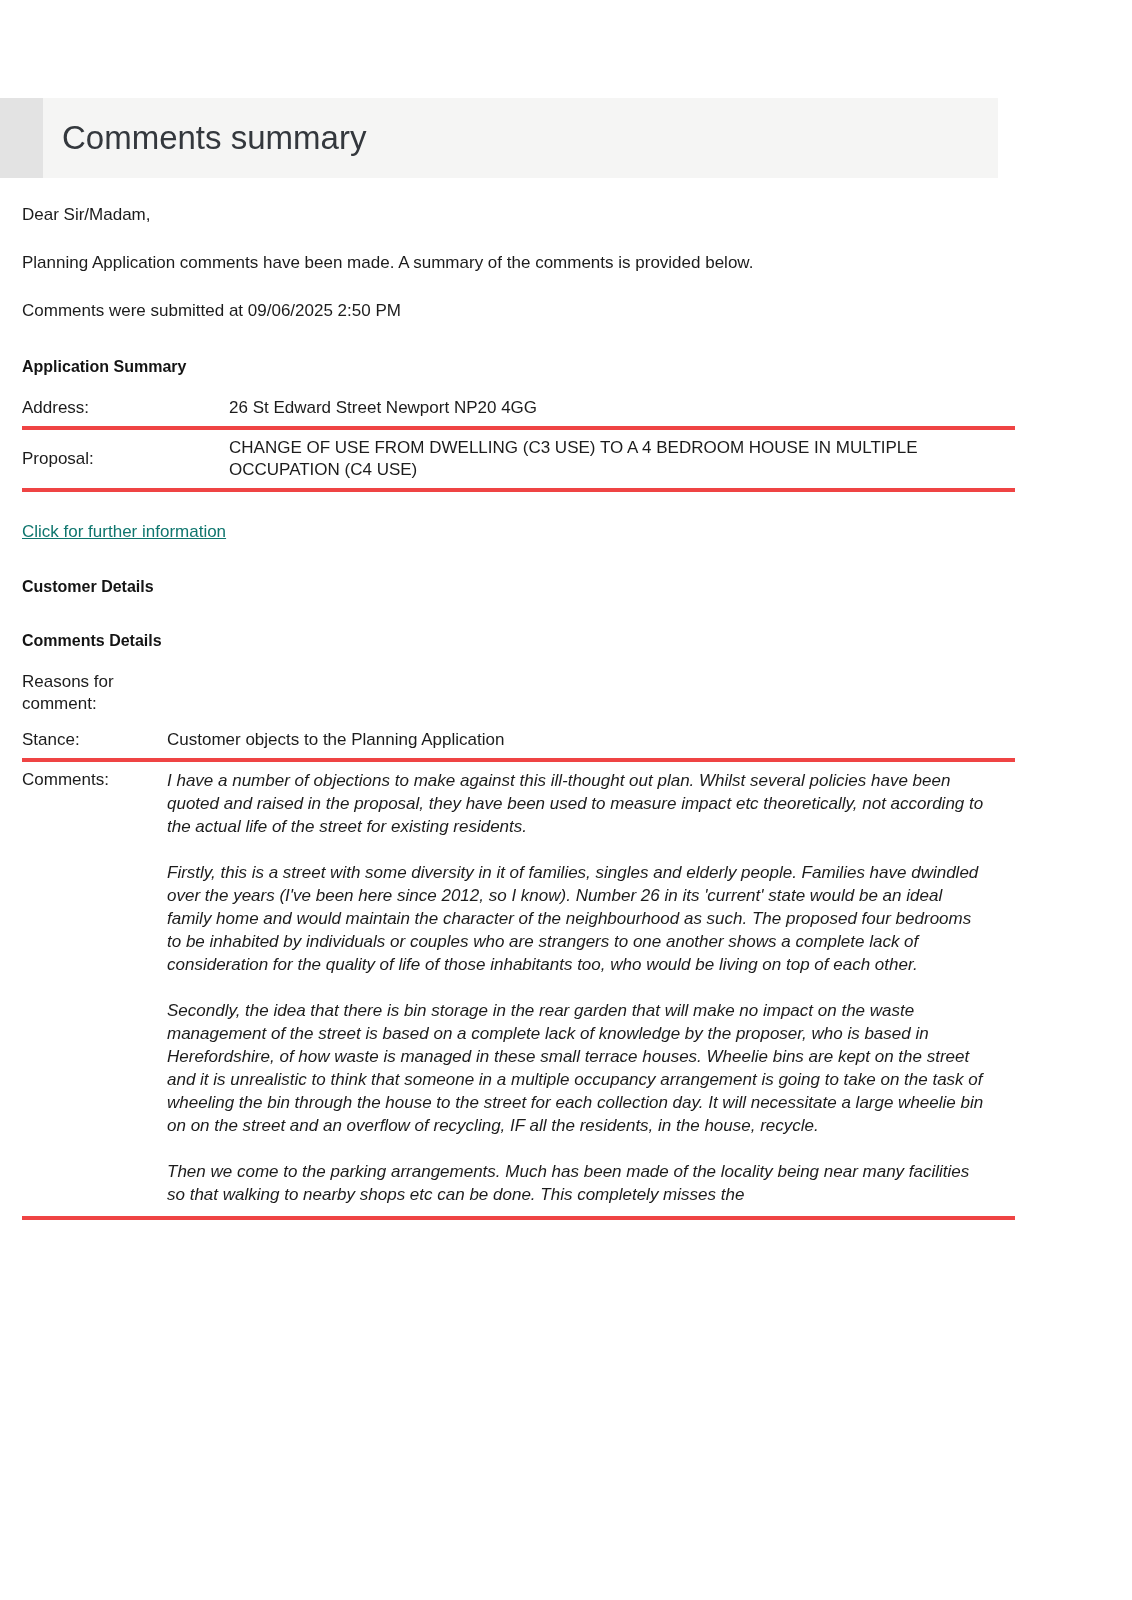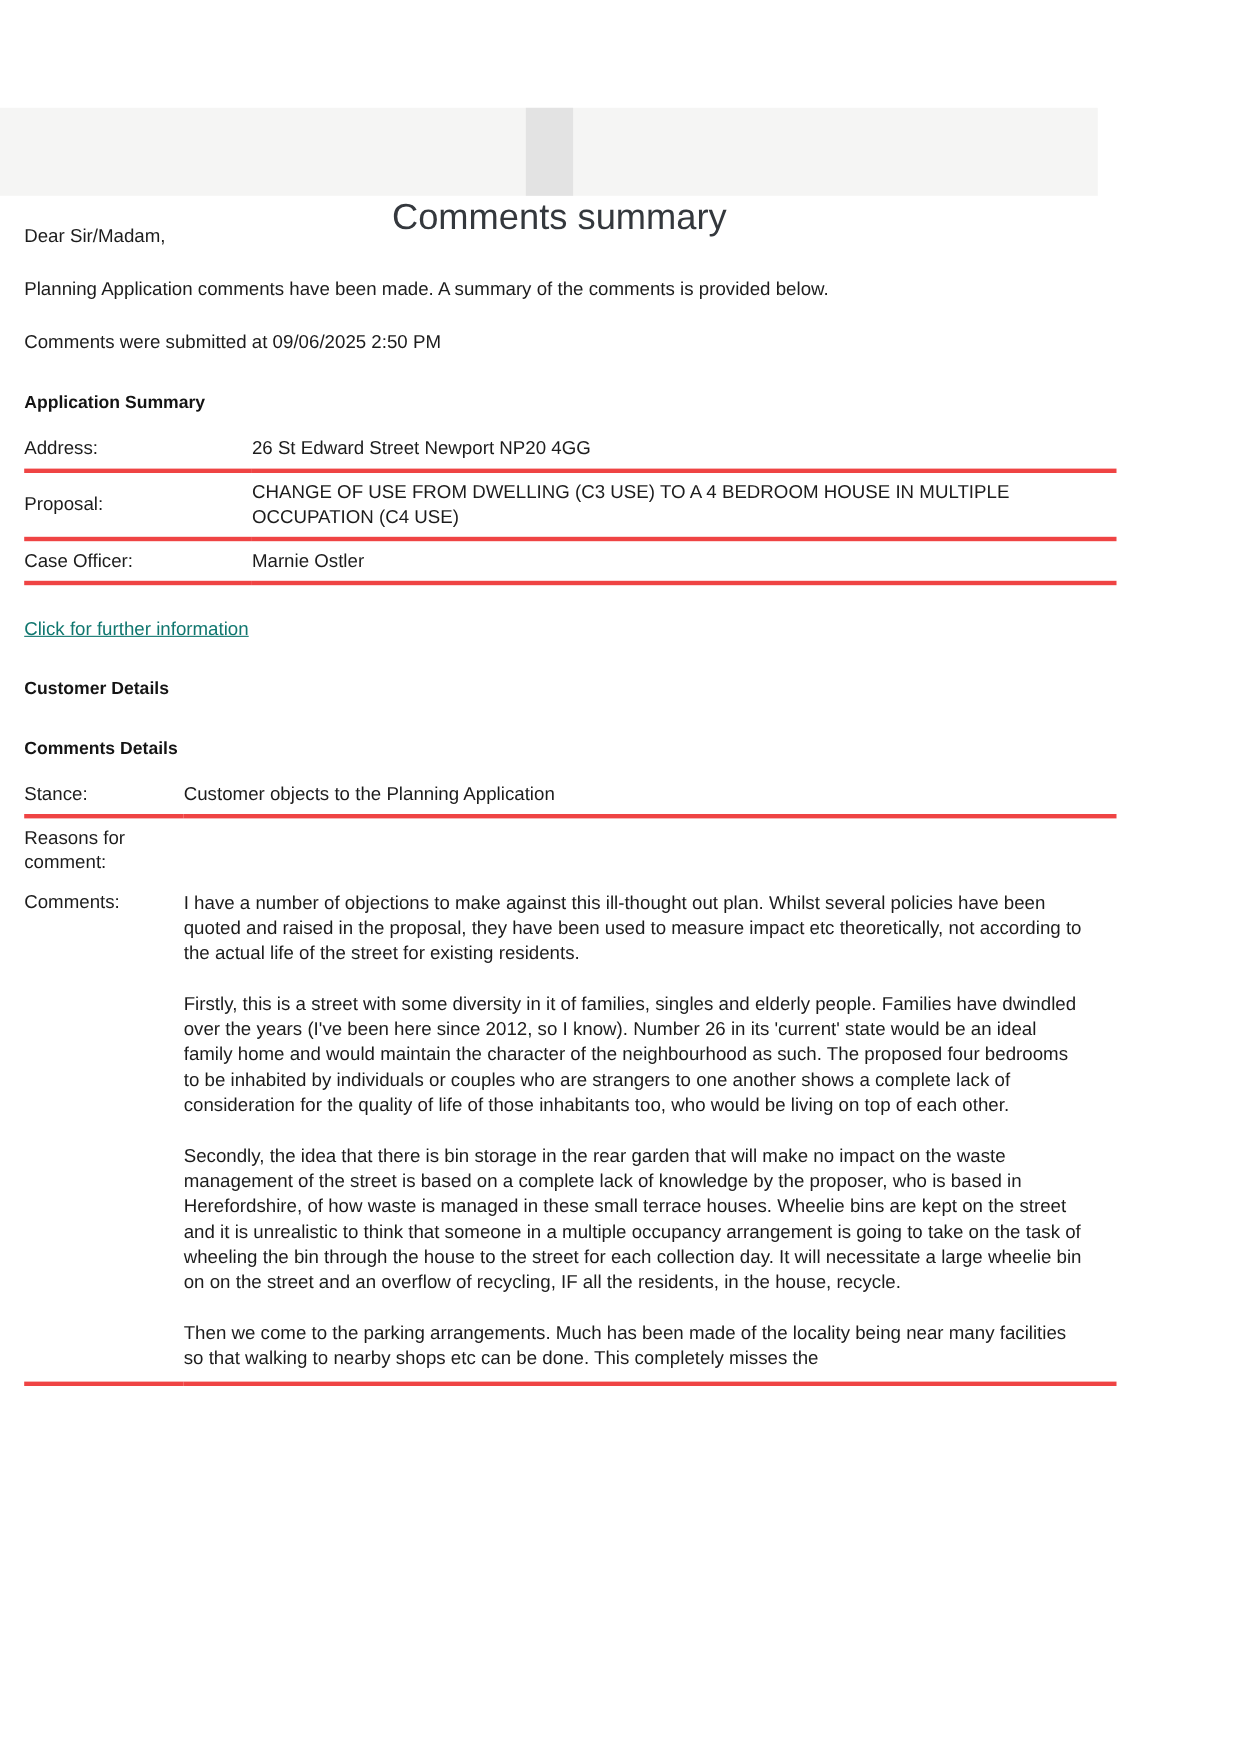--- a/index.html
+++ b/index.html
@@ -5,42 +5,42 @@
   html,body{margin:0;padding:0;}
   body{
     width:1132px;height:1600px;background:#ffffff;overflow:hidden;
     font-family:"Liberation Sans","DejaVu Sans",sans-serif;
     color:#1c1c1c;font-size:17px;
   }
   .page{position:relative;width:1132px;height:1600px;}
   
   .header{
     margin-top:98px;width:998px;height:80px;background:#f5f5f4;
-    display:flex;align-items:center;flex-direction:column;
+    display:flex;align-items:center;
   }
   .header-square{width:43px;height:80px;background:#e3e3e3;flex:none;}
   .header-title{margin-left:19px;font-size:33px;color:#34383d;}
   
   .content{width:993px;padding-left:22px;}
   .intro p{margin:26px 0;line-height:22px;}
   h2{font-size:16px;font-weight:bold;color:#141414;margin:36px 0 14px 0;}
   table{border-collapse:collapse;width:993px;table-layout:fixed;}
   td{
     padding:7px 0;vertical-align:middle;line-height:22px;
     border-bottom:4px solid #ef4444;
   }
   td.val{padding-right:30px;}
   .tbl-app td.lbl{width:207px;}
   .tbl-cust td.lbl{width:253px;}
   .tbl-comm td.lbl{width:121px;padding-right:24px;}
   td.no-border{border-bottom:none;}
   td.top{vertical-align:top;}
   .link-row{margin:30px 0;}
   a.further-link{color:#0f766e;text-decoration:underline;cursor:pointer;}
-  .comment-body p{margin:0 0 23px 0;line-height:23px;}
+  .comment-body p{margin:0 0 23px 0;line-height:23px;font-style:italic;}
   .comment-body p:last-child{margin-bottom:3px;}
 </style>
 </head>
 <body>
 
 <div class="page">
 
   <div class="header">
     <div class="header-square"></div>
     <div class="header-title">Comments summary</div>
@@ -58,43 +58,39 @@
     <table class="tbl-app">
       <tbody>
         <tr>
           <td class="lbl">Address:</td>
           <td class="val">26 St Edward Street Newport NP20 4GG</td>
         </tr>
         <tr>
           <td class="lbl">Proposal:</td>
           <td class="val">CHANGE OF USE FROM DWELLING (C3 USE) TO A 4 BEDROOM HOUSE IN MULTIPLE OCCUPATION (C4 USE)</td>
         </tr>
-        <tr>
-          <td class="lbl">Case Officer:</td>
-          <td class="val">Marnie Ostler</td>
-        </tr>
       </tbody>
     </table>
 
     <div class="link-row">
       <a class="further-link">Click for further information</a>
     </div>
 
     <h2>Customer Details</h2>
 
     <h2>Comments Details</h2>
     <table class="tbl-comm">
       <tbody>
         <tr>
+          <td class="lbl no-border">Reasons for comment:</td>
+          <td class="val no-border"></td>
+        </tr>
+        <tr>
           <td class="lbl">Stance:</td>
           <td class="val">Customer objects to the Planning Application</td>
-        </tr>
-        <tr>
-          <td class="lbl no-border">Reasons for comment:</td>
-          <td class="val no-border"></td>
         </tr>
         <tr>
           <td class="lbl top">Comments:</td>
           <td class="val top">
             <div class="comment-body">
               <p>I have a number of objections to make against this ill-thought out plan. Whilst several policies have been quoted and raised in the proposal, they have been used to measure impact etc theoretically, not according to the actual life of the street for existing residents.</p>
               <p>Firstly, this is a street with some diversity in it of families, singles and elderly people. Families have dwindled over the years (I've been here since 2012, so I know). Number 26 in its 'current' state would be an ideal family home and would maintain the character of the neighbourhood as such. The proposed four bedrooms to be inhabited by individuals or couples who are strangers to one another shows a complete lack of consideration for the quality of life of those inhabitants too, who would be living on top of each other.</p>
               <p>Secondly, the idea that there is bin storage in the rear garden that will make no impact on the waste management of the street is based on a complete lack of knowledge by the proposer, who is based in Herefordshire, of how waste is managed in these small terrace houses. Wheelie bins are kept on the street and it is unrealistic to think that someone in a multiple occupancy arrangement is going to take on the task of wheeling the bin through the house to the street for each collection day. It will necessitate a large wheelie bin on on the street and an overflow of recycling, IF all the residents, in the house, recycle.</p>
               <p>Then we come to the parking arrangements. Much has been made of the locality being near many facilities so that walking to nearby shops etc can be done. This completely misses the</p>
             </div>

